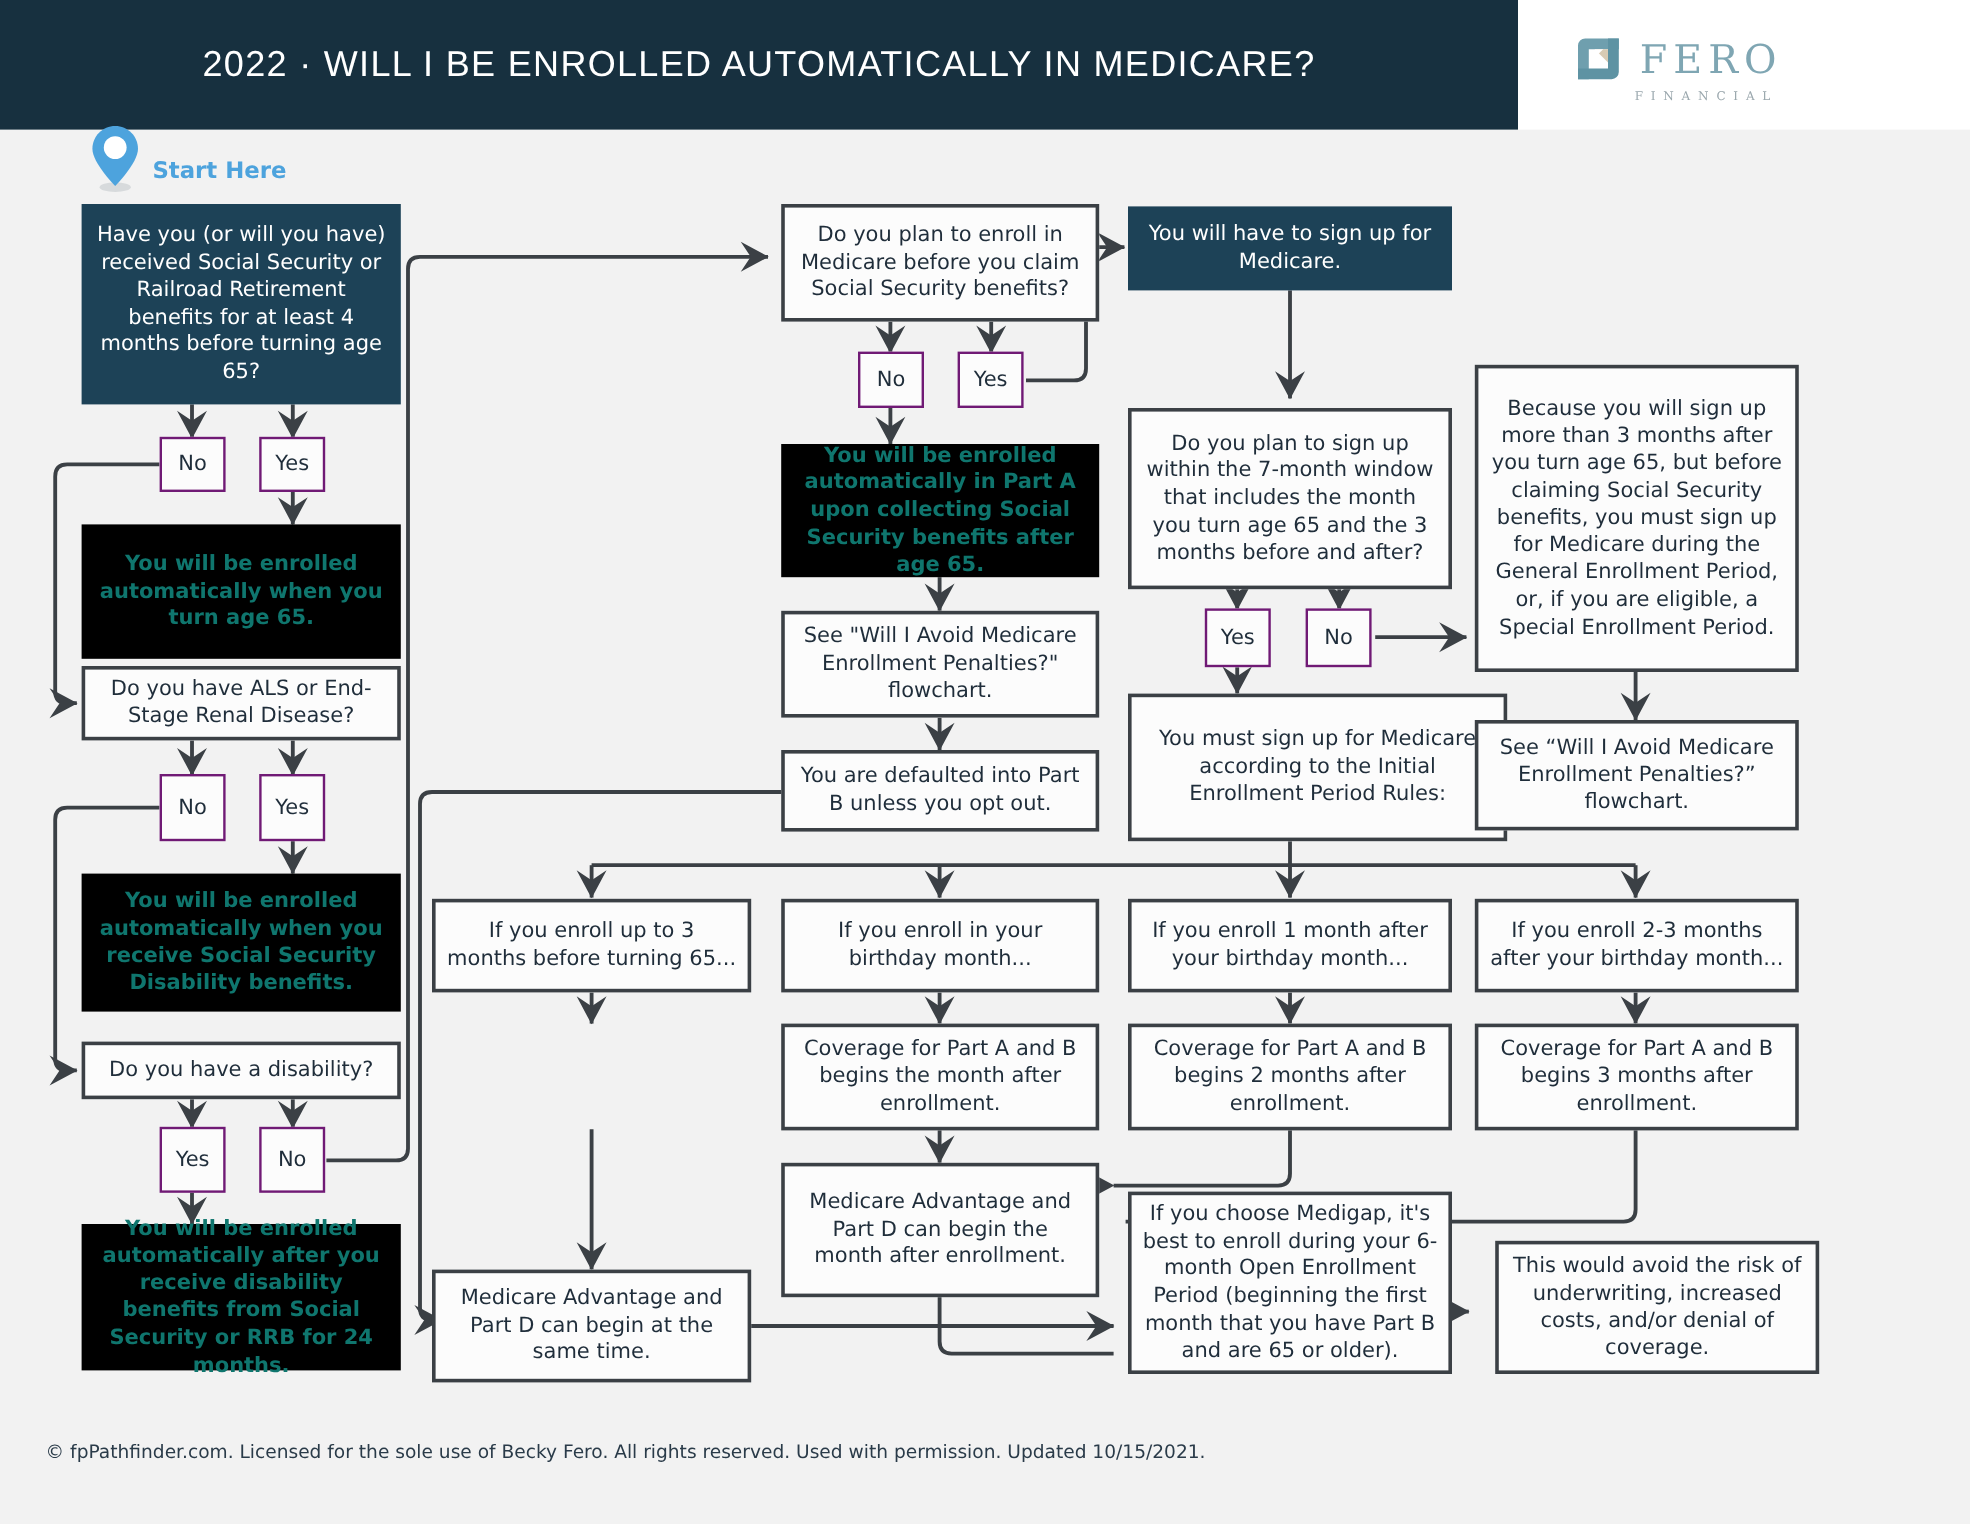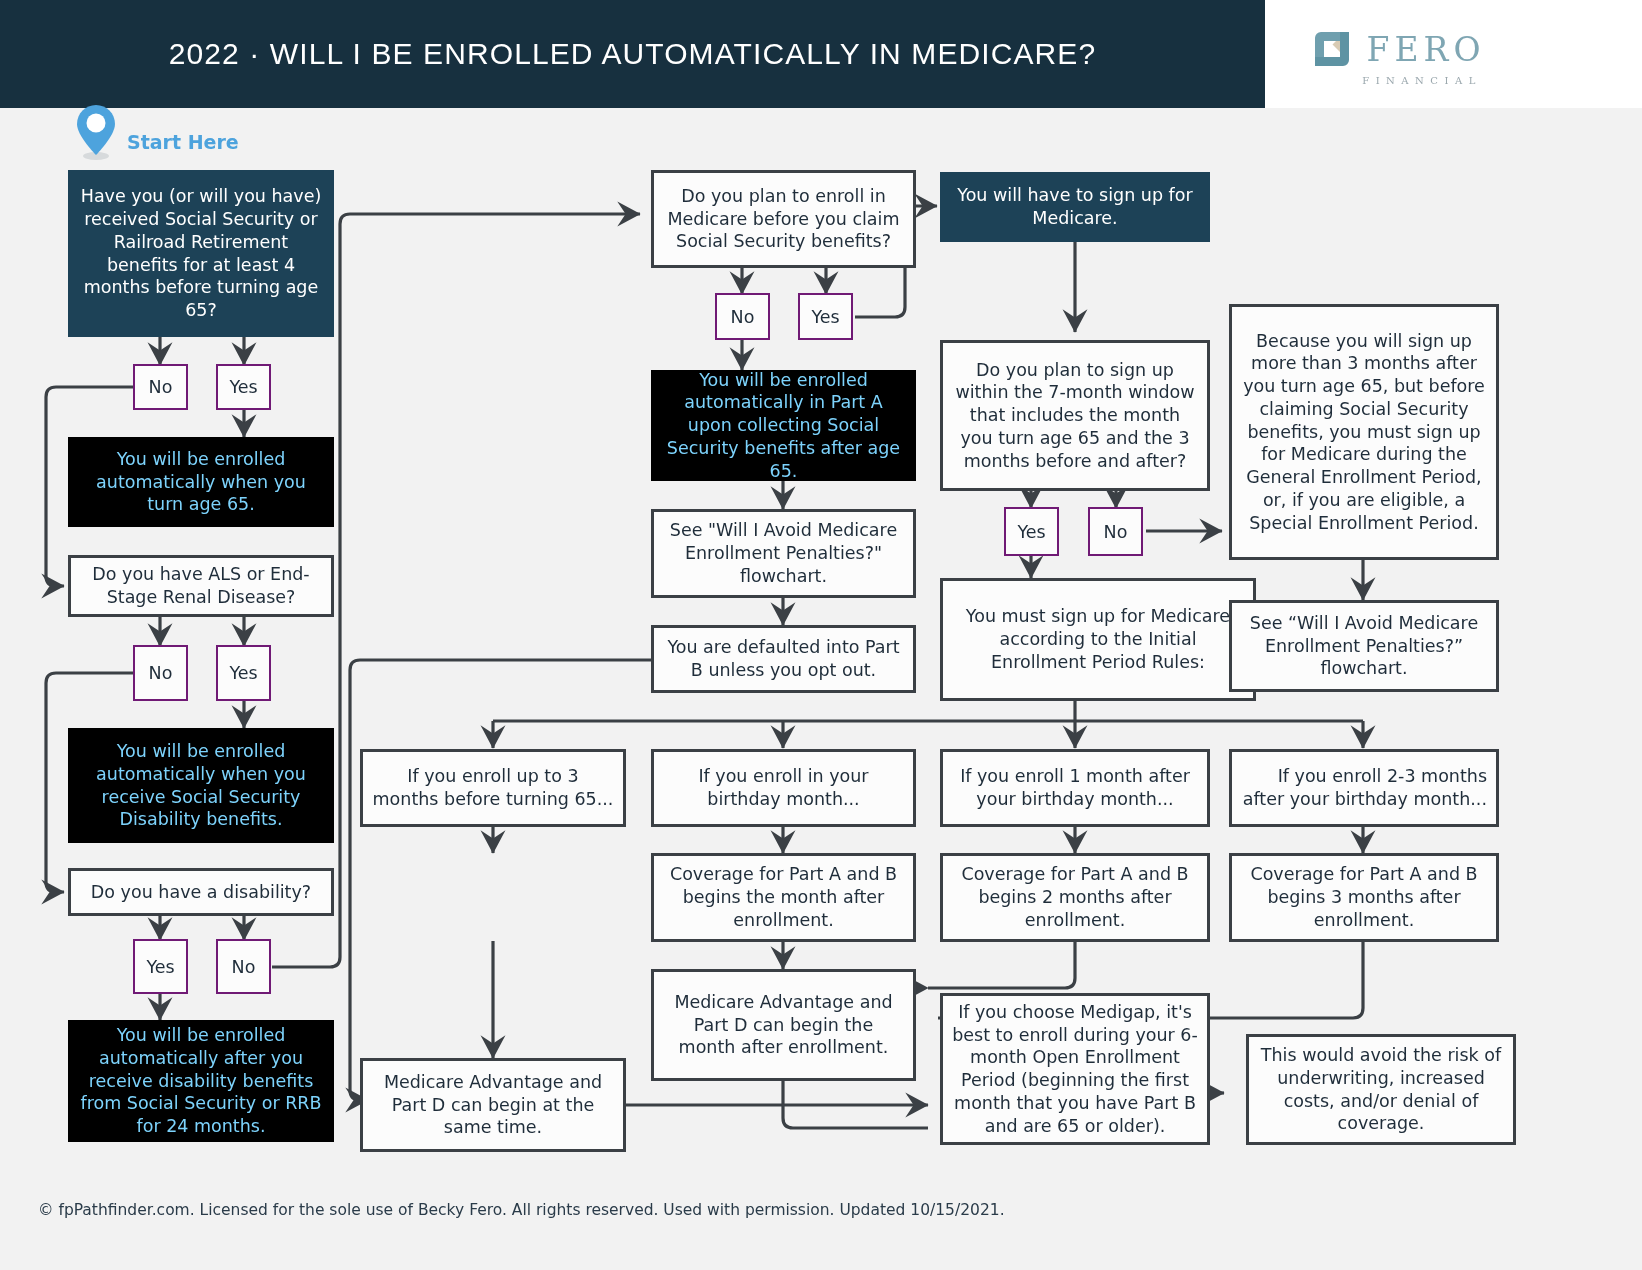--- a/index.html
+++ b/index.html
@@ -65,21 +65,21 @@
     position:absolute;box-sizing:border-box;
     display:flex;align-items:center;justify-content:center;
     text-align:center;
     font-size:17.5px;line-height:1.30;
     padding:6px 9px;
   }
   .box.white{
     background:#fcfcfc;border:3px solid #3b4045;color:#1f2d3a;
   }
   .box.black{
-    background:#000000;color:#7dd3fc;border:none;
+    background:#000000;color:#0f766e;border:none;font-weight:bold;
   }
   .box.navy{
     background:#1d4257;color:#ffffff;border:none;
   }
   .yn{
     position:absolute;box-sizing:border-box;
     background:#fcfcfc;border:2px solid #701a75;color:#1f2d3a;
     display:flex;align-items:center;justify-content:center;
     font-size:17.5px;
   }
@@ -210,21 +210,21 @@
 
       <path d="M1212,1093 L1224,1093" marker-end="url(#ar)"></path>
     </g>
   </svg>
 
   <div class="box navy" style="left:68px;top:170px;width:266px;height:167px;">Have you (or will you have) received Social Security or Railroad Retirement benefits for at least 4 months before turning age 65?</div>
 
   <div class="yn" style="left:133px;top:364px;width:55px;height:46px;">No</div>
   <div class="yn" style="left:216px;top:364px;width:55px;height:46px;">Yes</div>
 
-  <div class="box black" style="left:68px;top:437px;width:266px;height:90px;">You will be enrolled automatically when you turn age 65.</div>
+  <div class="box black" style="left:68px;top:437px;width:266px;height:112px;">You will be enrolled automatically when you turn age 65.</div>
 
   <div class="box white" style="left:68px;top:555px;width:266px;height:62px;">Do you have ALS or End-Stage Renal Disease?</div>
 
   <div class="yn" style="left:133px;top:645px;width:55px;height:56px;">No</div>
   <div class="yn" style="left:216px;top:645px;width:55px;height:56px;">Yes</div>
 
   <div class="box black" style="left:68px;top:728px;width:266px;height:115px;">You will be enrolled automatically when you receive Social Security Disability benefits.</div>
 
   <div class="box white" style="left:68px;top:868px;width:266px;height:48px;">Do you have a disability?</div>
 
@@ -253,21 +253,21 @@
 
   <div class="box white" style="left:940px;top:578px;width:316px;height:123px;">You must sign up for Medicare according to the Initial Enrollment Period Rules:</div>
 
   <div class="box white" style="left:1229px;top:304px;width:270px;height:256px;">Because you will sign up more than 3 months after you turn age 65, but before claiming Social Security benefits, you must sign up for Medicare during the General Enrollment Period, or, if you are eligible, a Special Enrollment Period.</div>
 
   <div class="box white" style="left:1229px;top:600px;width:270px;height:92px;">See “Will I Avoid Medicare Enrollment Penalties?” flowchart.</div>
 
   <div class="box white" style="left:360px;top:749px;width:266px;height:78px;">If you enroll up to 3 months before turning 65...</div>
   <div class="box white" style="left:651px;top:749px;width:265px;height:78px;">If you enroll in your birthday month...</div>
   <div class="box white" style="left:940px;top:749px;width:270px;height:78px;">If you enroll 1 month after your birthday month...</div>
-  <div class="box white" style="left:1229px;top:749px;width:270px;height:78px;text-align:right;">If you enroll 2-3 months after your birthday month...</div>
+  <div class="box white" style="left:1229px;top:749px;width:270px;height:78px;">If you enroll 2-3 months after your birthday month...</div>
 
   <div class="box white" style="left:651px;top:853px;width:265px;height:89px;">Coverage for Part A and B begins the month after enrollment.</div>
   <div class="box white" style="left:940px;top:853px;width:270px;height:89px;">Coverage for Part A and B begins 2 months after enrollment.</div>
   <div class="box white" style="left:1229px;top:853px;width:270px;height:89px;">Coverage for Part A and B begins 3 months after enrollment.</div>
 
   <div class="box white" style="left:651px;top:969px;width:265px;height:112px;">Medicare Advantage and Part D can begin the month after enrollment.</div>
 
   <div class="box white" style="left:360px;top:1058px;width:266px;height:94px;">Medicare Advantage and Part D can begin at the same time.</div>
 
   <div class="box white" style="left:940px;top:993px;width:270px;height:152px;">If you choose Medigap, it's best to enroll during your 6-month Open Enrollment Period (beginning the first month that you have Part B and are 65 or older).</div>

